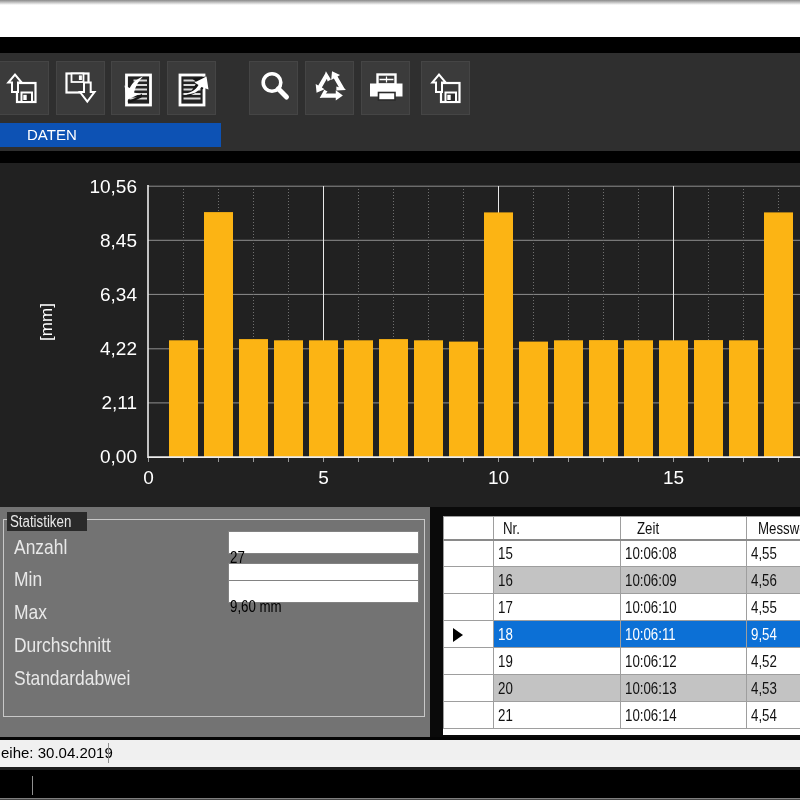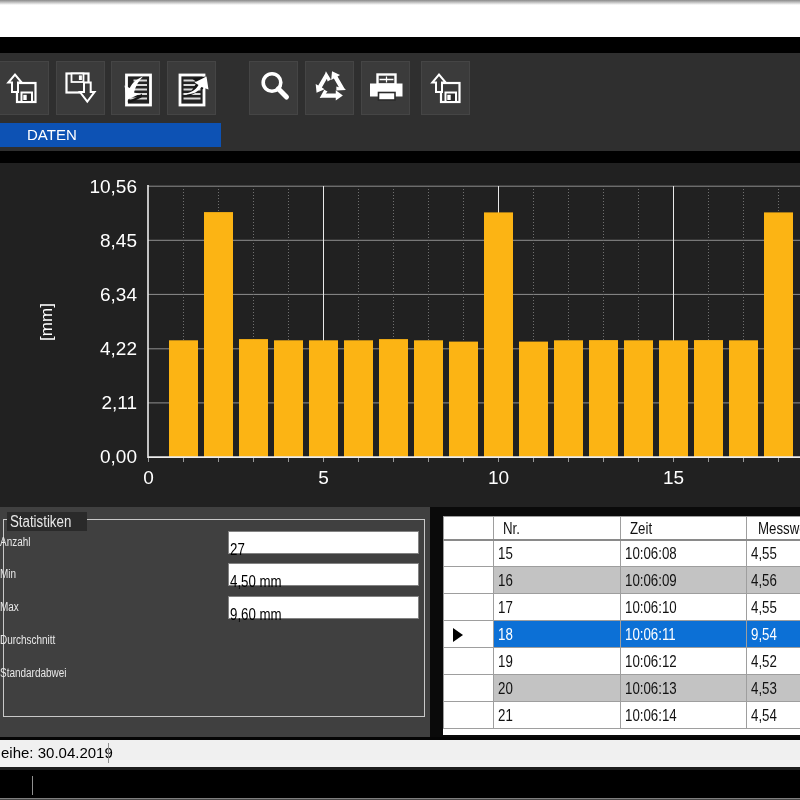--- a/index.html
+++ b/index.html
@@ -2,22 +2,22 @@
 <html><head>
 <meta charset="utf-8">
 <style>
 *{margin:0;padding:0;box-sizing:border-box}
 html,body{width:800px;height:800px;overflow:hidden;background:#000;font-family:"Liberation Sans",sans-serif}
 .abs{position:absolute}
 #root{position:relative;width:800px;height:800px;background:#000}
 .btn{position:absolute;top:61px;width:49px;height:54px;background:#3b3b3b;border:1px solid #454545}
 .btn svg{position:absolute;left:50%;top:50%;transform:translate(-50%,-50%)}
 .bluebar{position:absolute;top:123px;height:24px;background:#0d52b4;color:#fff;font-size:15px;line-height:23px}
-.slabel{position:absolute;left:0;color:#e8e8e8;font-size:12px}
-.sbox{position:absolute;left:228px;width:191px;height:23px;background:#fff;border:1px solid #828282;color:#000;font-size:16px;line-height:22px;padding-left:1px;padding-top:7px}
+.slabel{position:absolute;left:14px;color:#e8e8e8;font-size:21px}
+.sbox{position:absolute;left:228px;width:191px;height:23px;background:#fff;border:1px solid #828282;color:#000;font-size:16px;line-height:22px;padding-left:1px;padding-top:15px}
 .nr{display:inline-block;transform:scaleX(0.83);transform-origin:0 50%;white-space:nowrap}
 td{border:1px solid #9e9e9e;padding-left:4px;padding-top:2px;overflow:hidden}
 .hd{border-bottom:2px solid #8a8a8a !important}
 </style>
 </head>
 <body>
 <div id="root">
 
   <div class="abs" style="left:0;top:0;width:800px;height:37px;background:linear-gradient(#8a8a8a 0px,#ffffff 5px)"></div>
   <div class="abs" style="left:0;top:37px;width:800px;height:16px;background:#000"></div>
@@ -190,41 +190,41 @@
       <g fill="#ffffff" font-size="19" font-family="Liberation Sans" text-anchor="middle">
         <text x="148.5" y="319">0</text>
           <text x="323.5" y="319">5</text>
           <text x="498.5" y="319">10</text>
           <text x="673.5" y="319">15</text>
       </g>
       <text x="52" y="157" fill="#fff" font-size="17" font-family="Liberation Sans" text-anchor="middle" transform="rotate(-90 52 157)">[mm]</text>
     </svg>
   </div>
 
-  <div class="abs" style="left:0;top:507px;width:430px;height:230px;background:#404040">
+  <div class="abs" style="left:0;top:507px;width:430px;height:230px;background:#737373">
     <div class="abs" style="left:3px;top:12px;width:422px;height:198px;border:1px solid #c8c8c8"></div>
     <div class="abs" style="left:7px;top:5px;background:#2a2a2a;padding:0 3px;color:#e8e8e8;font-size:16px;line-height:19px"><span class="nr">Statistiken</span></div>
     <div class="slabel" style="top:28px"><span class="nr">Anzahl</span></div>
     <div class="sbox" style="top:24px"><span class="nr">27</span></div>
     <div class="slabel" style="top:60px"><span class="nr">Min</span></div>
     <div class="sbox" style="top:56px"><span class="nr">4,50 mm</span></div>
     <div class="slabel" style="top:93px"><span class="nr">Max</span></div>
-    <div class="sbox" style="top:89px"><span class="nr">9,60 mm</span></div>
+    <div class="sbox" style="top:73px"><span class="nr">9,60 mm</span></div>
     <div class="slabel" style="top:126px"><span class="nr">Durchschnitt</span></div>
     <div class="slabel" style="top:159px"><span class="nr">Standardabwei</span></div>
   </div>
 
   <div class="abs" style="left:430px;top:507px;width:370px;height:230px;background:#0a0a0a"></div>
   <div class="abs" style="left:443px;top:516px;width:357px;height:219px;background:#fff;overflow:hidden">
     <table style="border-collapse:collapse;font-size:16px;color:#111;table-layout:fixed;width:440px">
       <tbody>
           <tr style="height:23px">
         <td class="hd" style="width:50px;background:#fff"></td>
         <td class="hd" style="width:127px;padding-left:9px"><span class="nr">Nr.</span></td>
-        <td class="hd" style="width:126px;padding-left:9px"><span class="nr">Zeit</span></td>
+        <td class="hd" style="width:126px;padding-left:16px"><span class="nr">Zeit</span></td>
         <td class="hd" style="padding-left:11px"><span class="nr">Messwert [mm]</span></td>
       </tr>
       <tr style="height:27px;">
             <td style="background:#fff"></td>
             <td><span class="nr">15</span></td>
             <td><span class="nr">10:06:08</span></td>
             <td><span class="nr">4,55</span></td>
           </tr>
 <tr style="height:27px;background:#c3c3c3;">
             <td style="background:#fff"></td>

